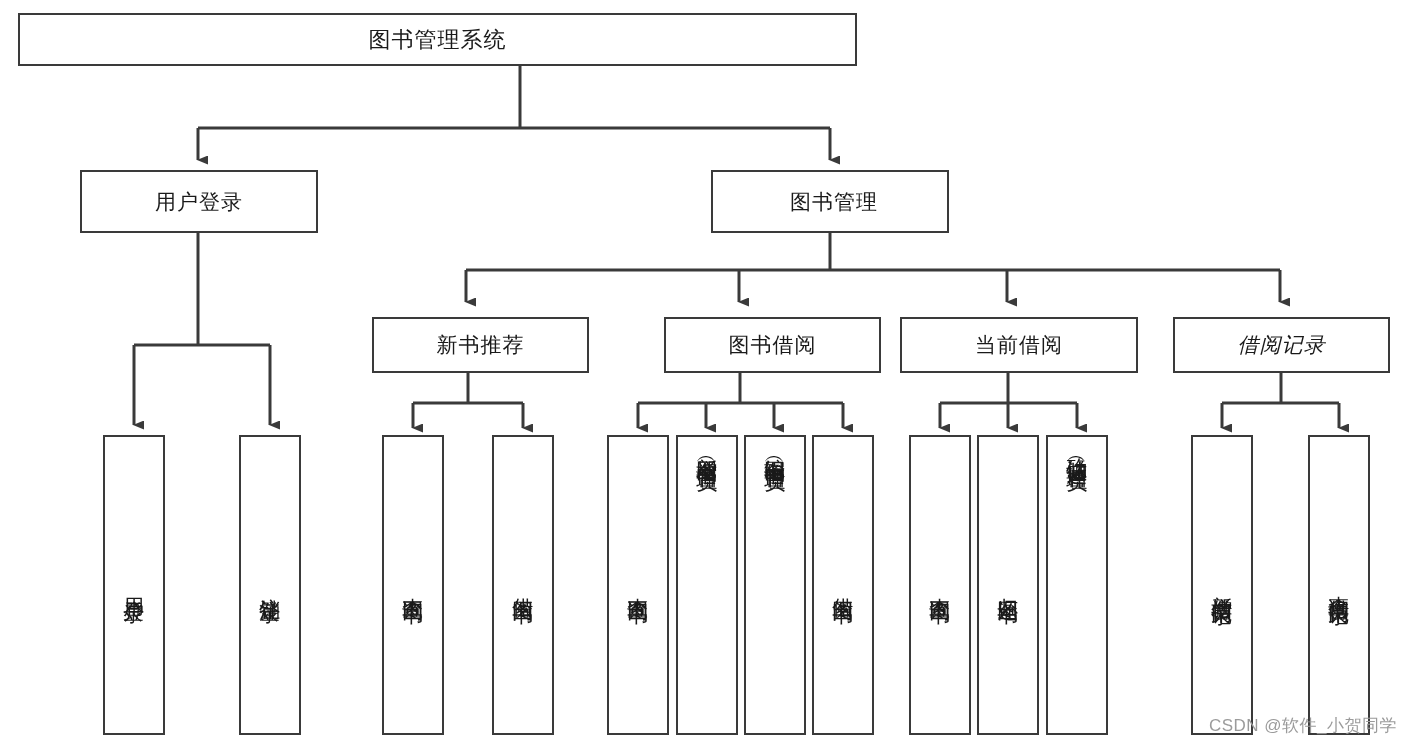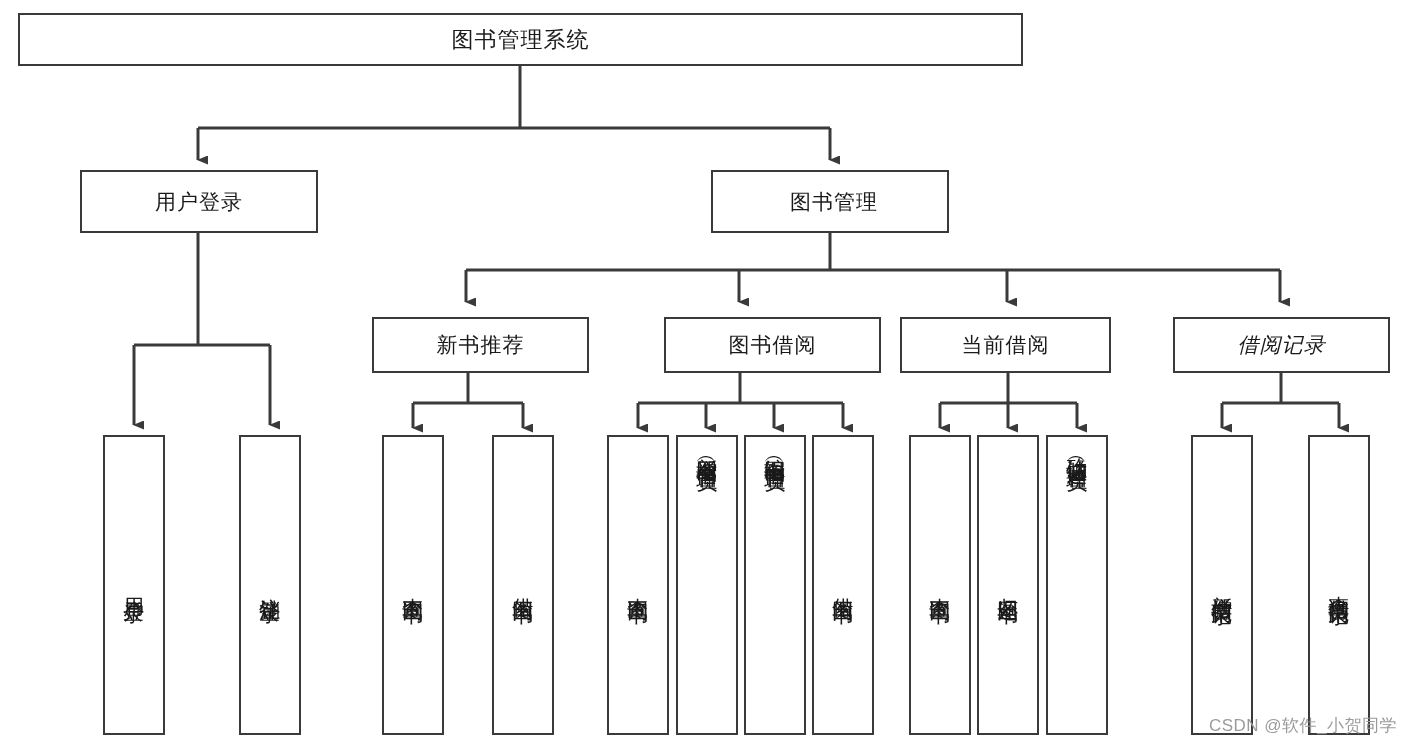--- a/index.html
+++ b/index.html
@@ -128,38 +128,38 @@
       <path d="M1008,403 L1008,428" marker-end="url(#arrowhead)"></path>
       <path d="M1077,403 L1077,428" marker-end="url(#arrowhead)"></path>
 
       <path d="M1281,373 L1281,403"></path>
       <path d="M1222,403 L1339,403"></path>
       <path d="M1222,403 L1222,428" marker-end="url(#arrowhead)"></path>
       <path d="M1339,403 L1339,428" marker-end="url(#arrowhead)"></path>
     </g>
   </svg>
 
-  <div class="node-box root" style="left:18px; top:13px; width:1005px; height:53px;">
+  <div class="node-box root" style="left:18px; top:13px; width:839px; height:53px;">
     <span>图书管理系统</span>
   </div>
 
   <div class="node-box" style="left:80px; top:170px; width:238px; height:63px;">
     <span>用户登录</span>
   </div>
   <div class="node-box" style="left:711px; top:170px; width:238px; height:63px;padding-left:8px;">
     <span>图书管理</span>
   </div>
 
   <div class="node-box" style="left:372px; top:317px; width:217px; height:56px;">
     <span>新书推荐</span>
   </div>
   <div class="node-box" style="left:664px; top:317px; width:217px; height:56px;">
     <span>图书借阅</span>
   </div>
-  <div class="node-box" style="left:900px; top:317px; width:211px; height:56px;align-items:center;">
+  <div class="node-box" style="left:900px; top:317px; width:238px; height:56px;align-items:center;">
     <span>当前借阅</span>
   </div>
   <div class="node-box" style="left:1173px; top:317px; width:217px; height:56px;font-style:italic;">
     <span>借阅记录</span>
   </div>
 
   <div class="leaf-box center-text" style="left:103px; top:435px; width:62px; height:300px;">
     <span class="vtext">用户登录</span>
   </div>
   <div class="leaf-box center-text" style="left:239px; top:435px; width:62px; height:300px;">

